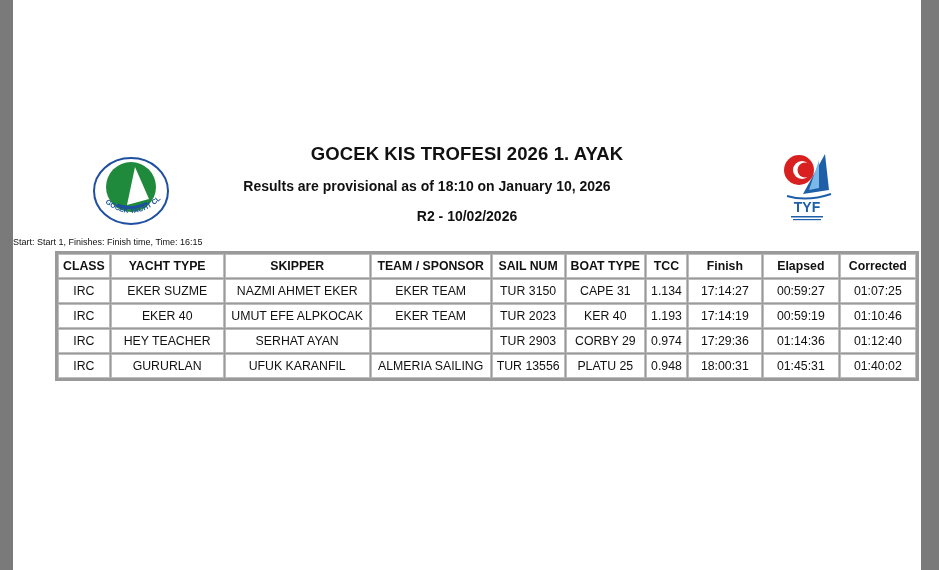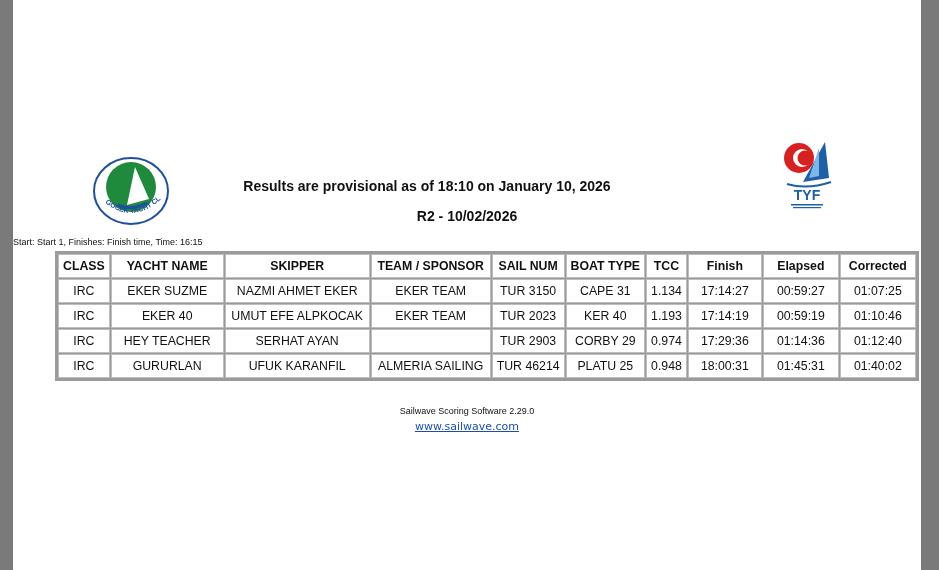--- a/index.html
+++ b/index.html
@@ -23,21 +23,21 @@
   }
   .race {
     position:absolute; left:0; width:908px; top:208px; text-align:center;
     font-size:14px; font-weight:bold;
   }
   .startinfo {
     position:absolute; left:0; width:908px; top:237px; 
     font-size:9px;
   }
   .logo-left { position:absolute; left:78px; top:155px; width:80px; height:72px; }
-  .logo-right { position:absolute; left:766px; top:138px; width:56px; height:75px; }
+  .logo-right { position:absolute; left:766px; top:150px; width:56px; height:75px; }
 
   table.results {
     position:absolute; left:42px; top:251px;
     border-collapse:separate; border-spacing:1px;
     border:2px solid #9a9a9a; background:#9a9a9a;
     font-size:12.3px;
   }
   table.results th, table.results td {
     background:#fff; text-align:center; padding:0 4px;
     border:1px solid #bdbdbd; white-space:nowrap;
@@ -80,29 +80,30 @@
       <circle cx="26" cy="20" r="7.5" fill="#d82020"></circle>
       <path d="M46 4 L24 44 L50 40 Z" fill="#1f5fa8"></path>
       <path d="M40 10 L30 40 L40 38 Z" fill="#7ab8e8"></path>
       <path d="M8 46 Q28 52 52 44" stroke="#1f5fa8" stroke-width="2" fill="none"></path>
       <text x="28" y="62" text-anchor="middle" font-size="14" font-weight="bold" fill="#1f5fa8" font-family="Liberation Sans, sans-serif">TYF</text>
       <rect x="12" y="66" width="32" height="1.5" fill="#1f5fa8"></rect>
       <rect x="14" y="69" width="28" height="1.2" fill="#1f5fa8"></rect>
     </svg>
   </div>
 
+  <div class="title">GOCEK KIS TROFESI 2026 1. AYAK</div>
   <div class="subtitle">Results are provisional as of 18:10 on January 10, 2026</div>
   <div class="race">R2 - 10/02/2026</div>
   <div class="startinfo">Start: Start 1, Finishes: Finish time, Time: 16:15</div>
 
   <table class="results">
     <thead>
       <tr>
         <th style="width:41px">CLASS</th>
-        <th style="width:103px">YACHT NAME</th>
+        <th style="width:103px">YACHT TYPE</th>
         <th style="width:135px">SKIPPER</th>
         <th style="width:110px">TEAM / SPONSOR</th>
         <th style="width:60px">SAIL NUM</th>
         <th style="width:68px">BOAT TYPE</th>
         <th style="width:28px">TCC</th>
         <th style="width:64px">Finish</th>
         <th style="width:66px">Elapsed</th>
         <th style="width:66px">Corrected</th>
       </tr>
     </thead>
@@ -141,25 +142,23 @@
         <td>0.974</td>
         <td>17:29:36</td>
         <td>01:14:36</td>
         <td>01:12:40</td>
       </tr>
       <tr>
         <td>IRC</td>
         <td>GURURLAN</td>
         <td>UFUK KARANFIL</td>
         <td>ALMERIA SAILING</td>
-        <td>TUR 46214</td>
+        <td>TUR 13556</td>
         <td>PLATU 25</td>
         <td>0.948</td>
         <td>18:00:31</td>
         <td>01:45:31</td>
         <td>01:40:02</td>
       </tr>
     </tbody>
   </table>
 
-  <div class="footer-sw">Sailwave Scoring Software 2.29.0</div>
-  <div class="footer-link">www.sailwave.com</div>
 </div>
 
 </body></html>

